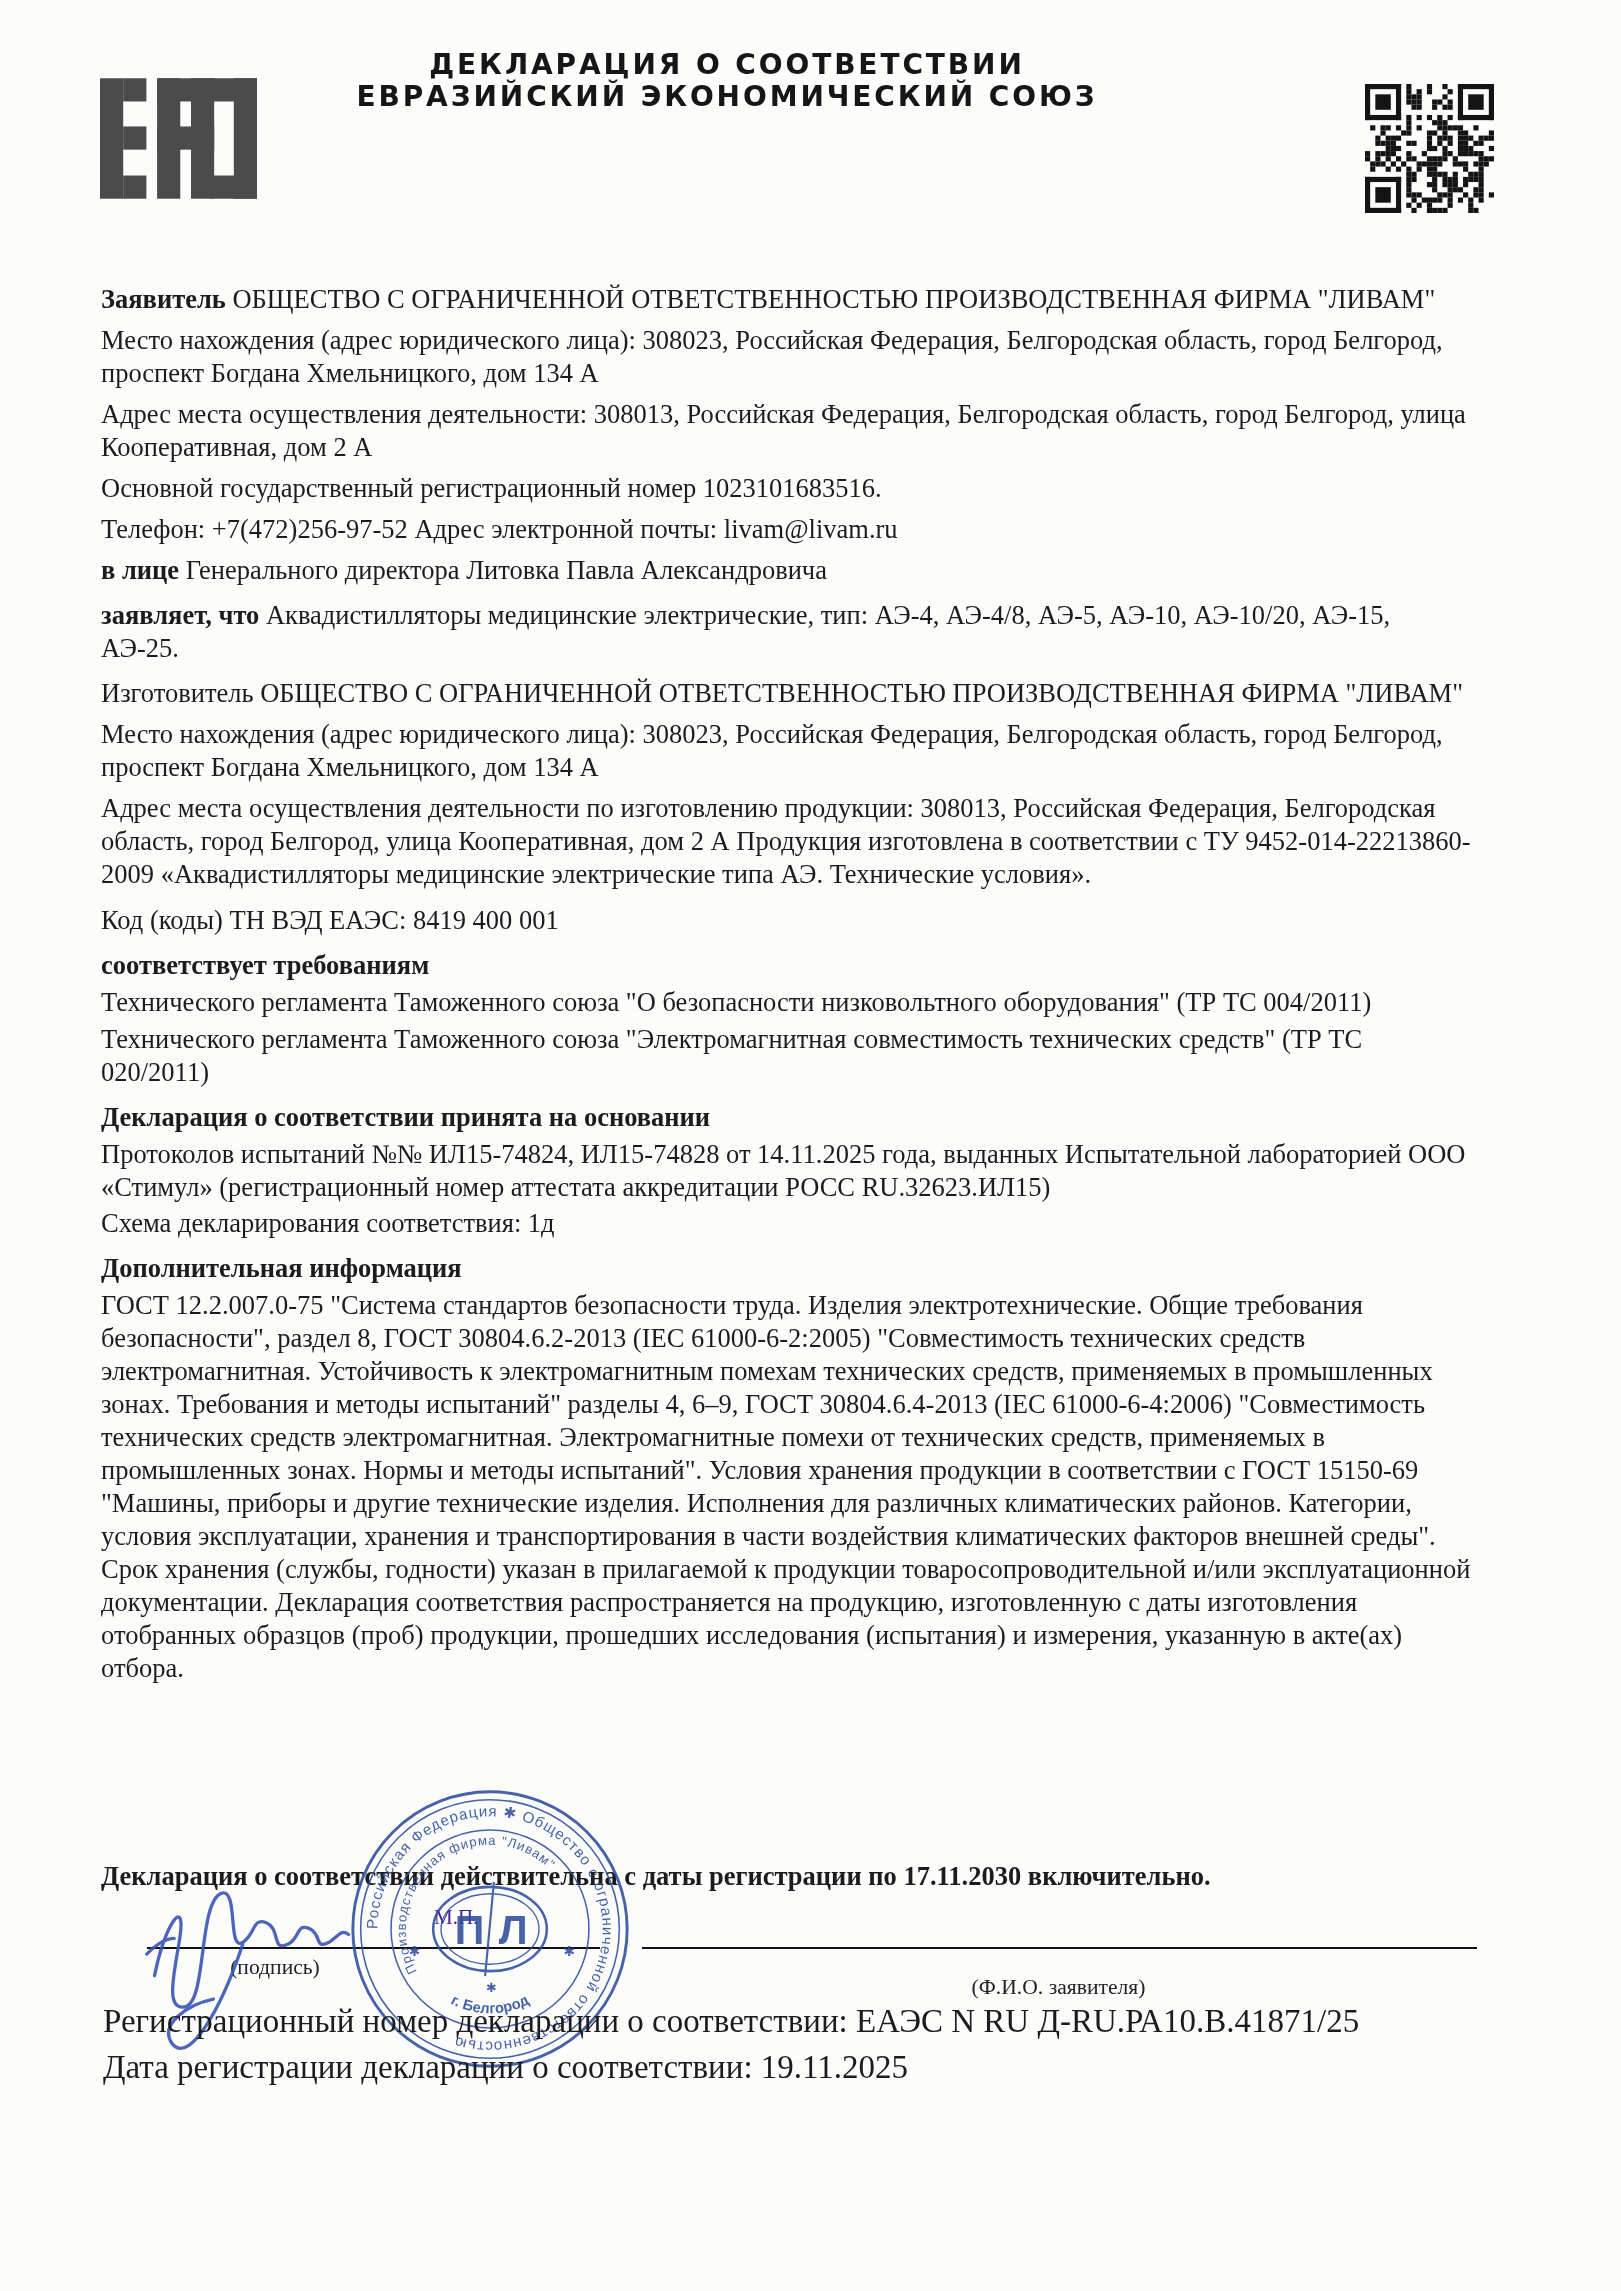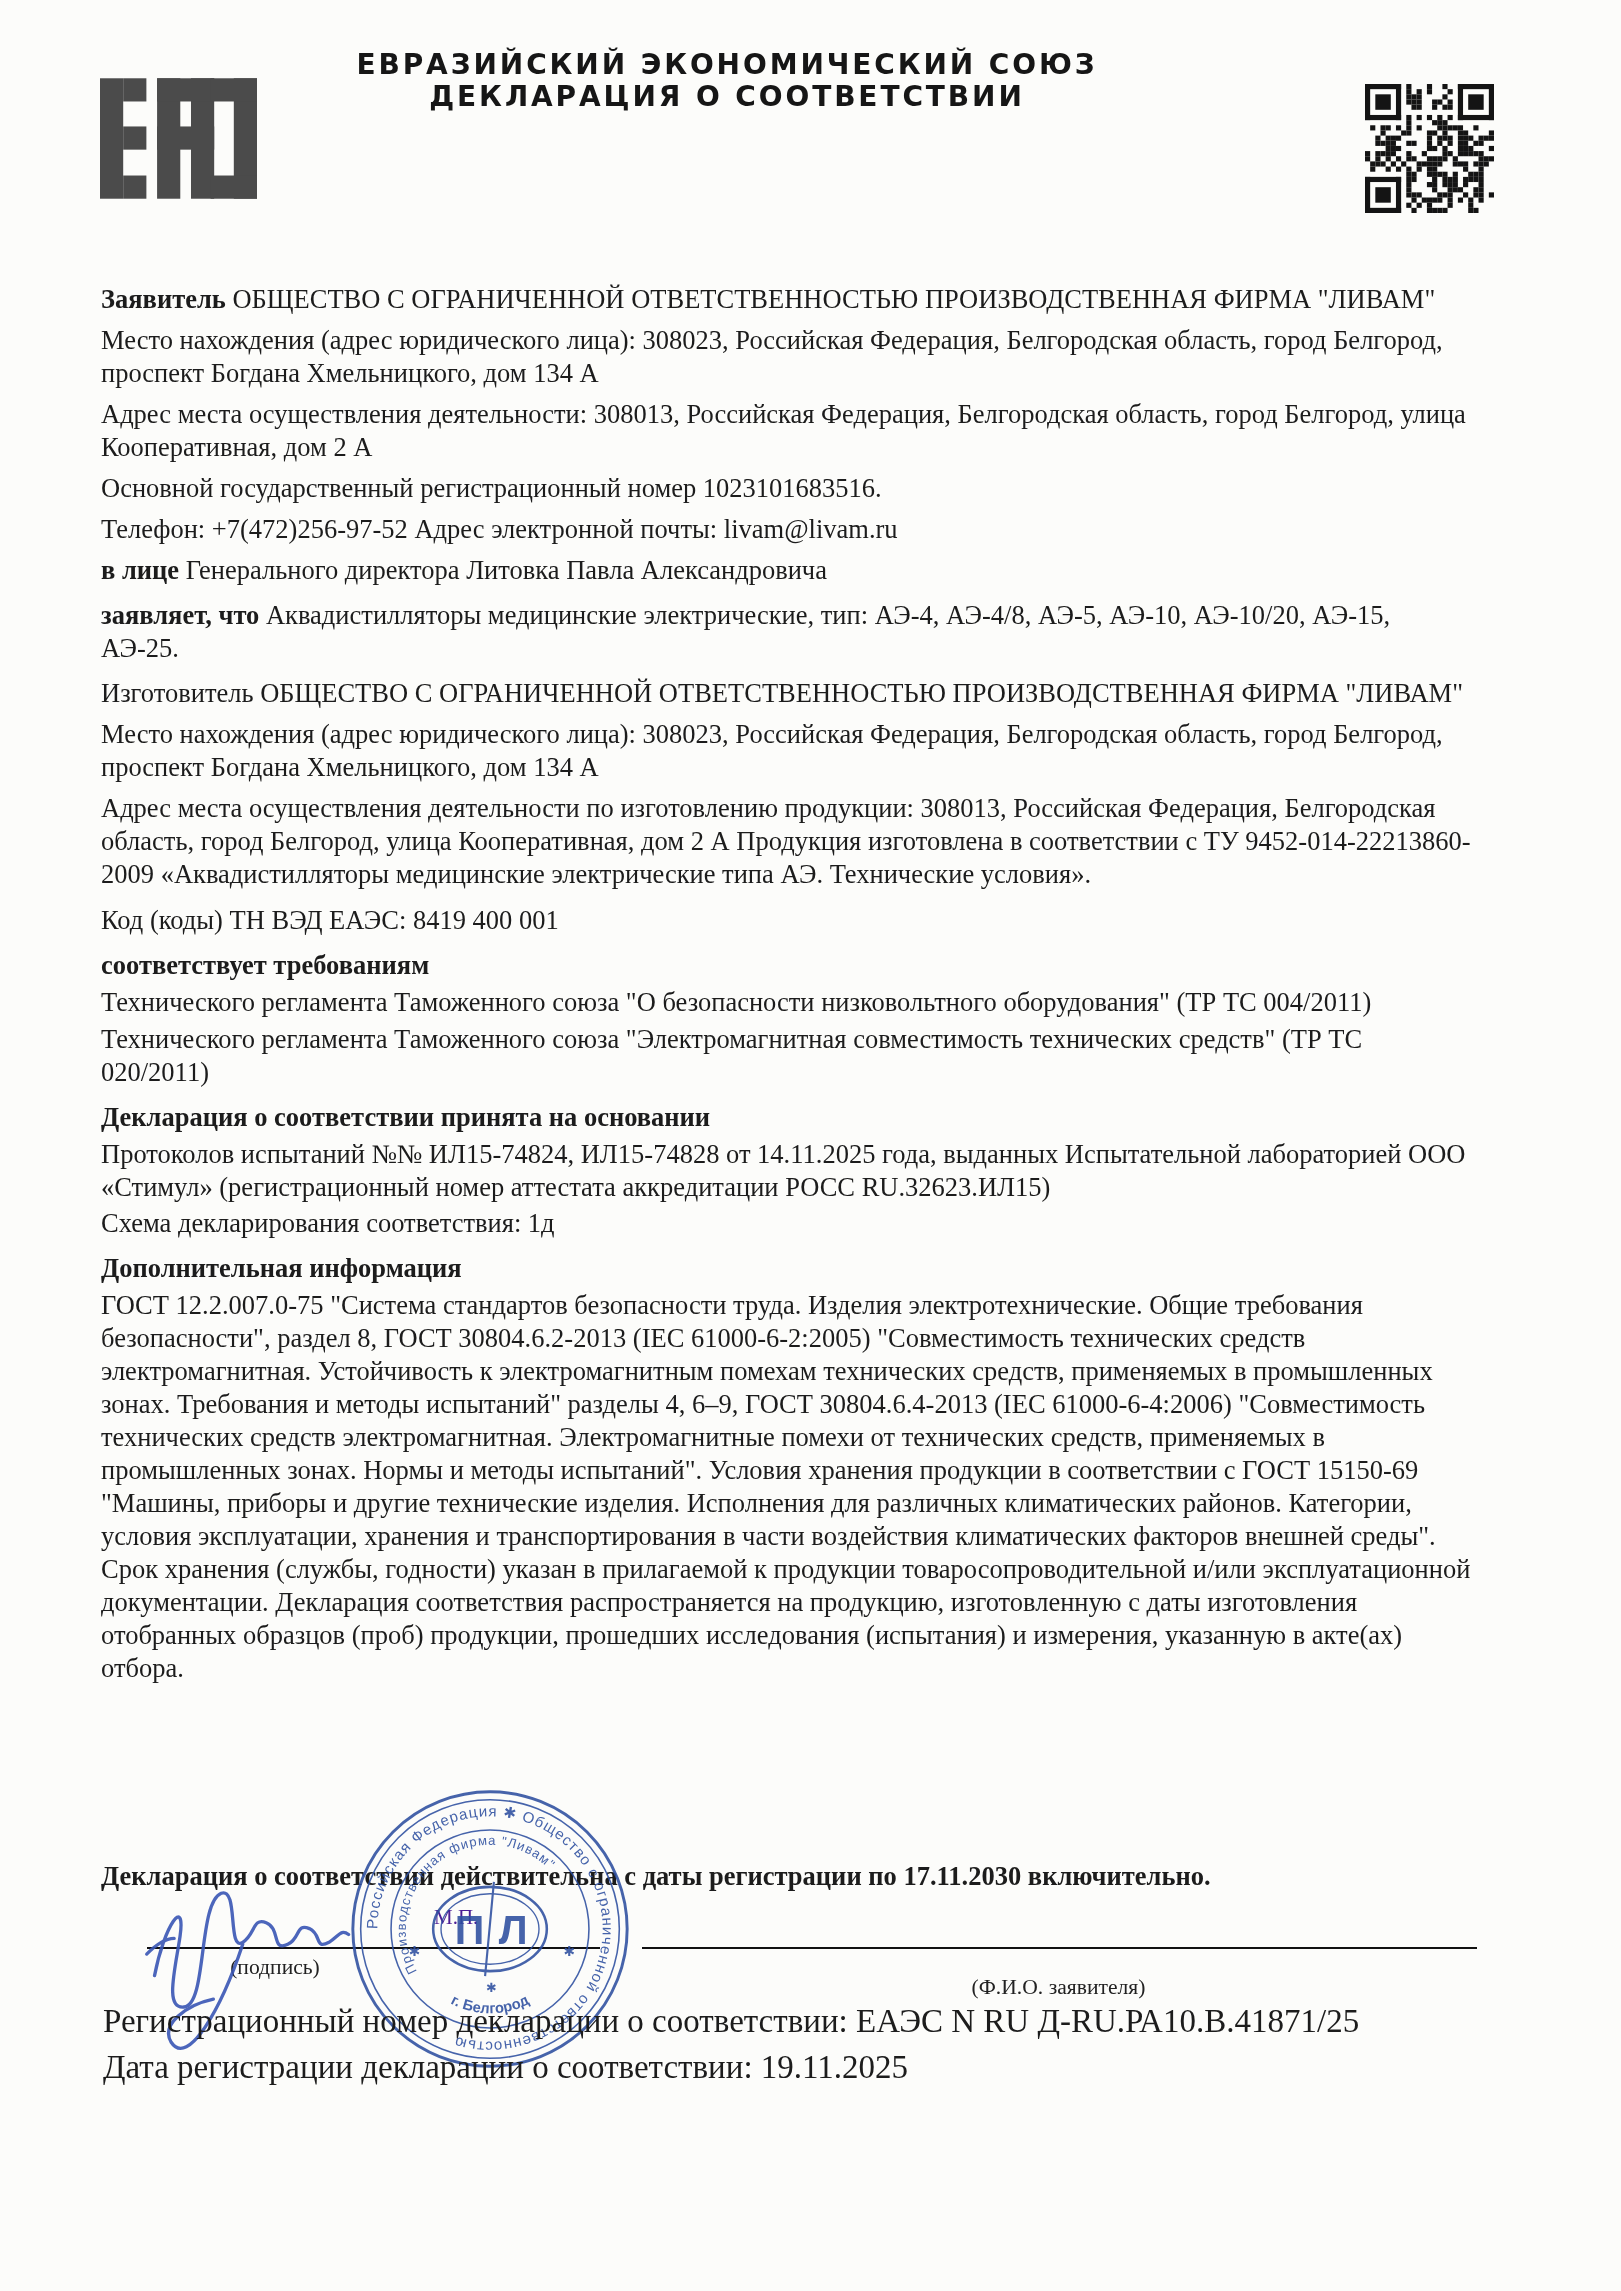--- a/index.html
+++ b/index.html
@@ -68,22 +68,22 @@
       <rect x="102" y="0" width="26" height="135"></rect>
       <rect x="64" y="0" width="64" height="26"></rect>
       <rect x="64" y="54" width="64" height="26"></rect>
       <rect x="150" y="0" width="26" height="135"></rect>
       <rect x="124" y="0" width="52" height="26"></rect>
       <rect x="124" y="109" width="52" height="26"></rect>
     </g>
   </svg>
 
   <div class="doc-title">
+    <div>ДЕКЛАРАЦИЯ О СООТВЕТСТВИИ</div>
     <div>ЕВРАЗИЙСКИЙ ЭКОНОМИЧЕСКИЙ СОЮЗ</div>
-    <div>ДЕКЛАРАЦИЯ О СООТВЕТСТВИИ</div>
   </div>
 
   <svg class="qr" id="qr-svg" viewBox="0 0 125 125" aria-hidden="true">
       <rect x="0" y="0" width="35" height="5" fill="#141414"></rect>
       <rect x="0" y="30" width="35" height="5" fill="#141414"></rect>
       <rect x="0" y="0" width="5" height="35" fill="#141414"></rect>
       <rect x="30" y="0" width="5" height="35" fill="#141414"></rect>
       <rect x="10" y="10" width="15" height="15" fill="#141414"></rect>
       <rect x="90" y="0" width="35" height="5" fill="#141414"></rect>
       <rect x="90" y="30" width="35" height="5" fill="#141414"></rect>

